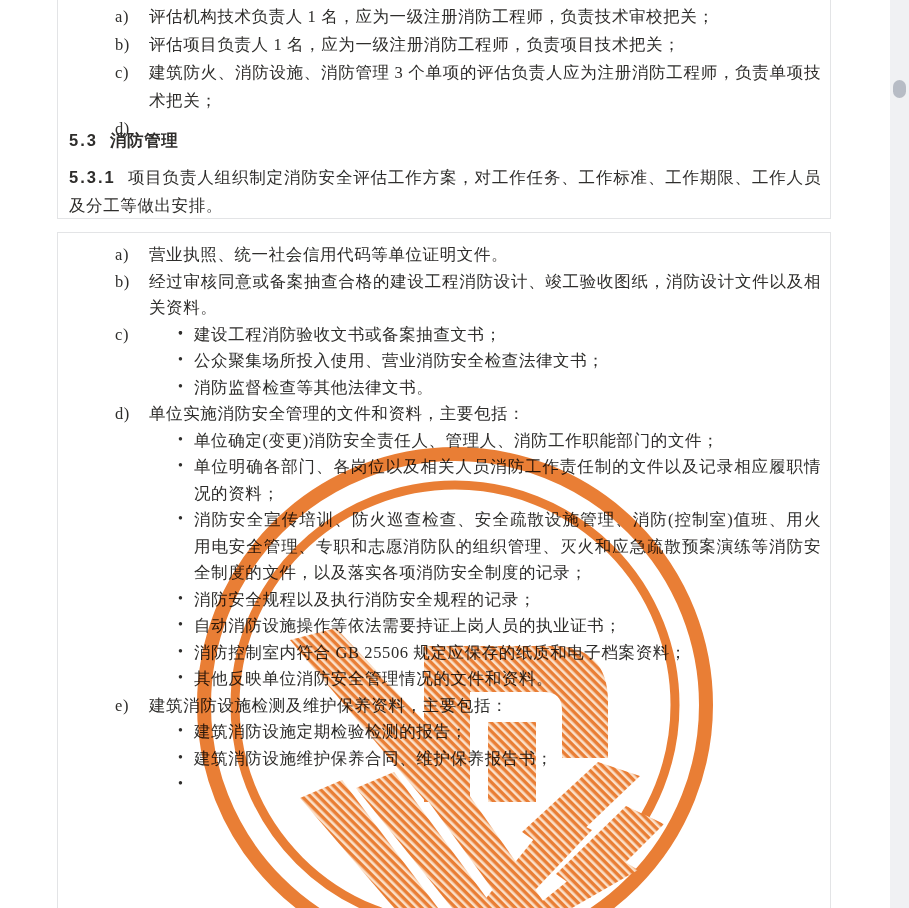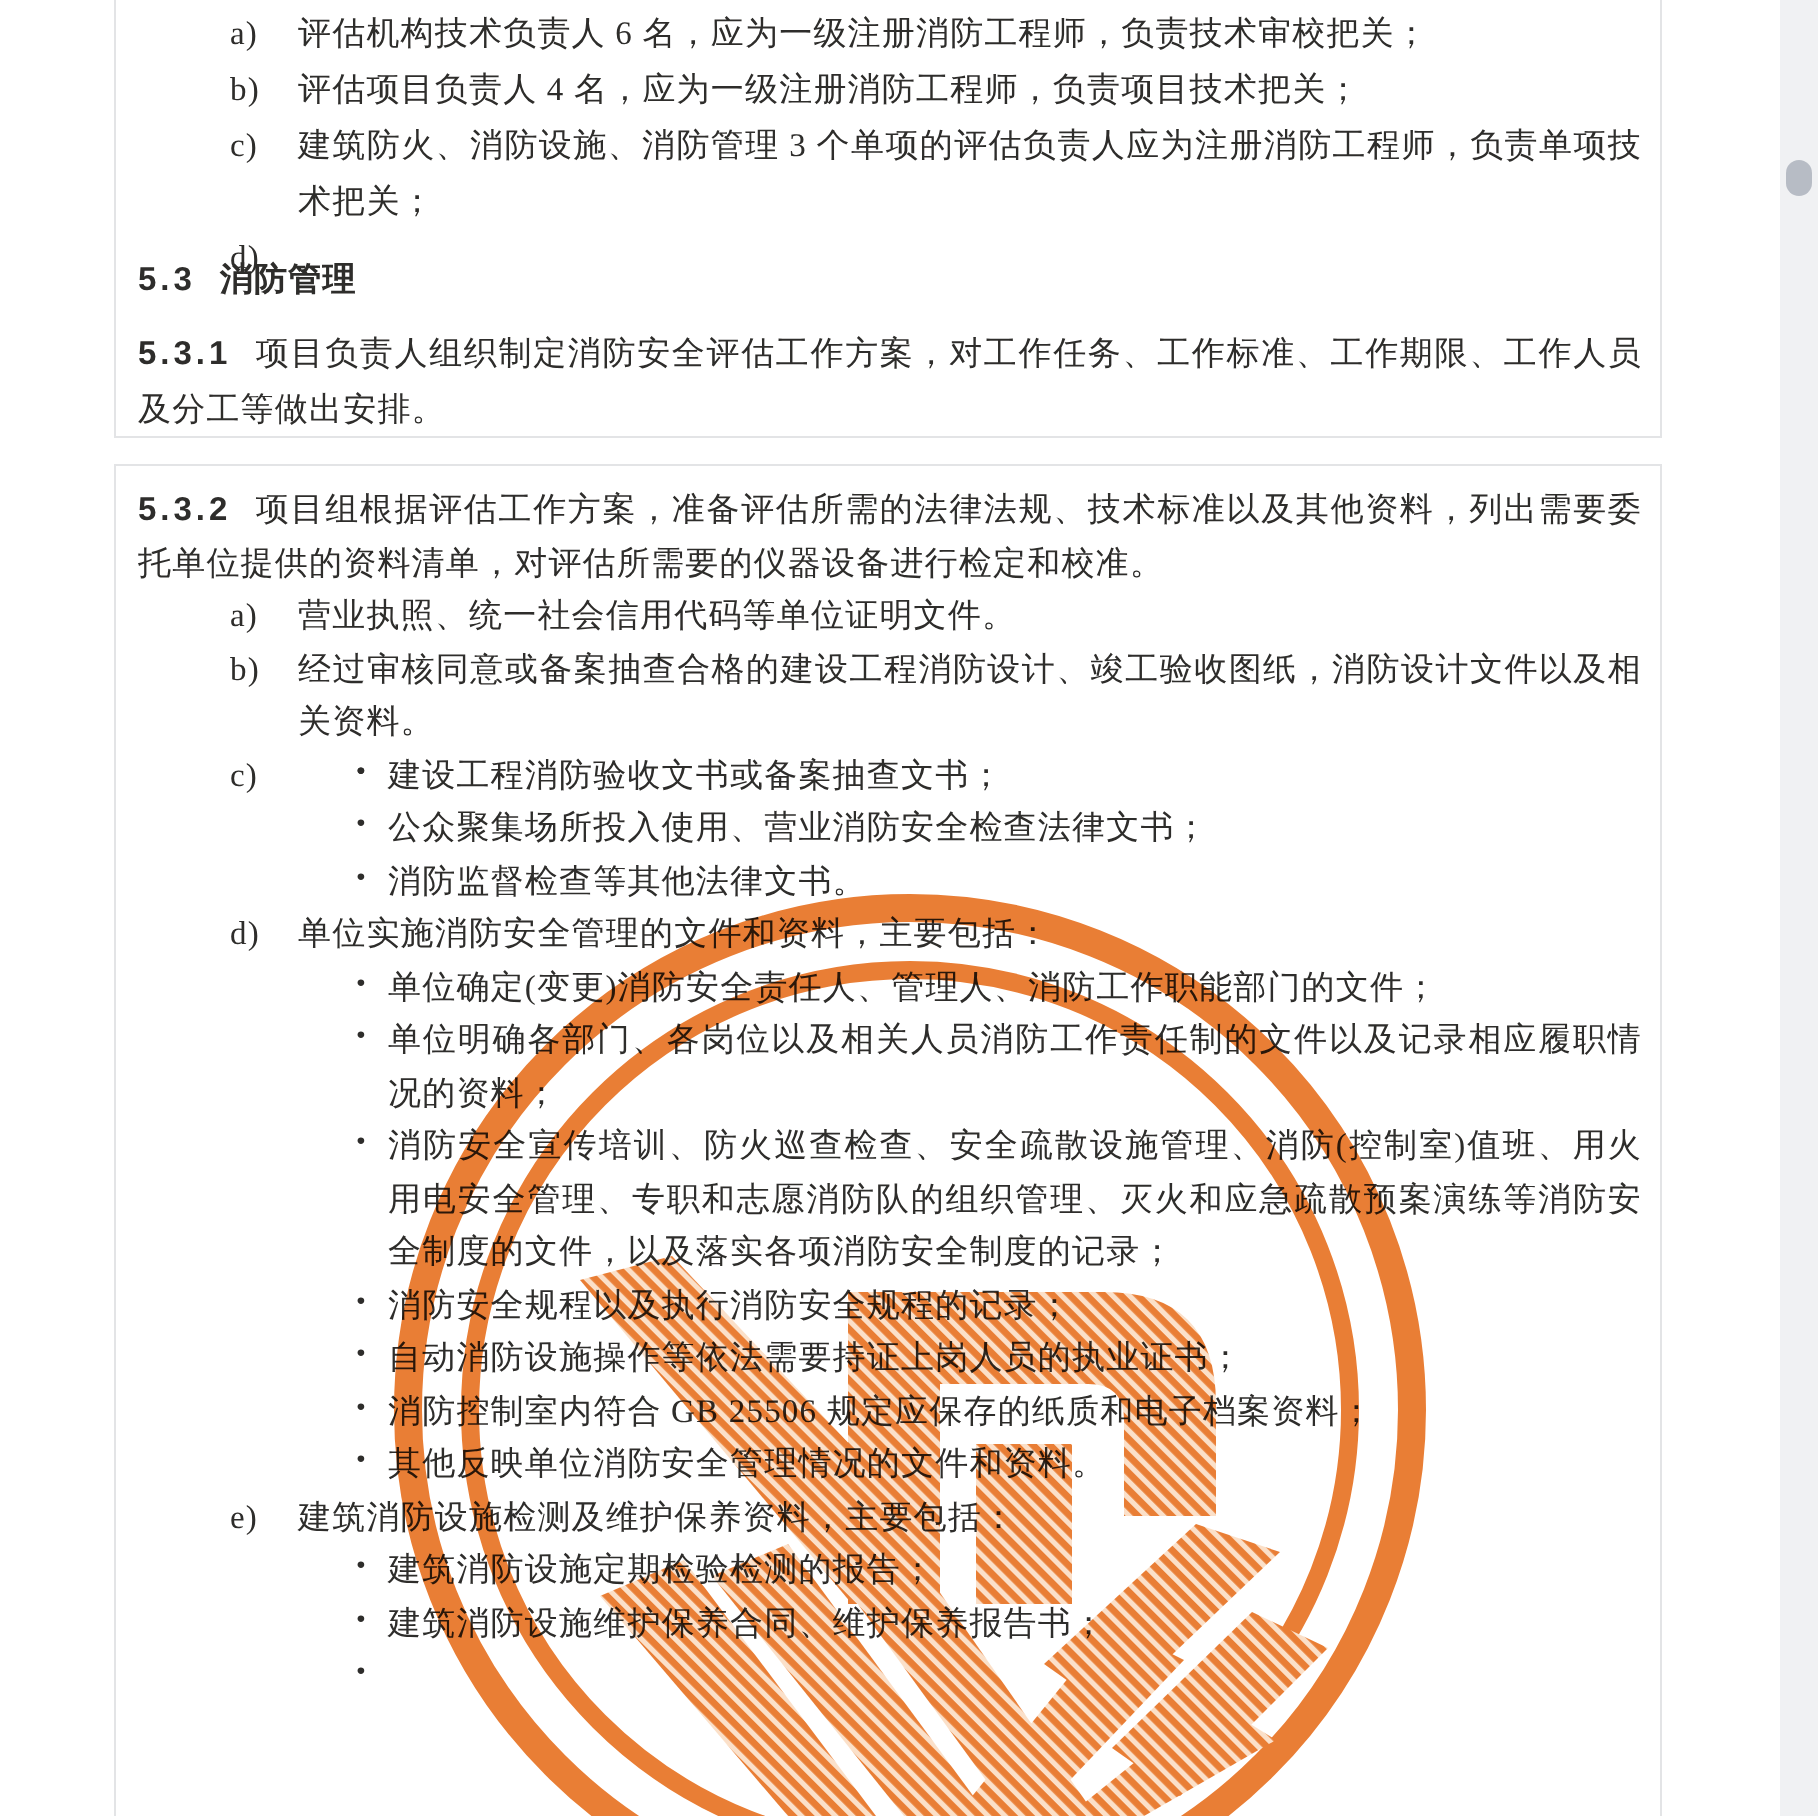--- a/index.html
+++ b/index.html
@@ -44,30 +44,29 @@
   
   .scrollbar{position:absolute;top:0;right:0;width:19px;height:908px;background:#f0f1f3;}
   .scroll-thumb{position:absolute;top:80px;left:3px;width:13px;height:18px;border-radius:8px;background:#b7bcc5;}
 </style>
 </head>
 <body>
 
 <div class="viewport">
 
   <div class="page-card" id="page1">
-      <div class="row li letter"><span class="marker">a)</span><span class="t">评估机构技术负责人 6 名，应为一级注册消防工程师，负责技术审校把关；</span></div>
-      <div class="row li letter"><span class="marker">b)</span><span class="t">评估项目负责人 4 名，应为一级注册消防工程师，负责项目技术把关；</span></div>
+      <div class="row li letter"><span class="marker">a)</span><span class="t">评估机构技术负责人 1 名，应为一级注册消防工程师，负责技术审校把关；</span></div>
+      <div class="row li letter"><span class="marker">b)</span><span class="t">评估项目负责人 1 名，应为一级注册消防工程师，负责项目技术把关；</span></div>
       <div class="row li letter"><span class="marker">c)</span><span class="t">建筑防火、消防设施、消防管理 3 个单项的评估负责人应为注册消防工程师，负责单项技术把关；</span></div>
       <div class="row li letter"><span class="marker">d)</span></div>
       <div class="row h"><span class="num">5.3</span><span class="t">消防管理</span></div>
       <div class="row clause"><span class="num">5.3.1</span><span>项目负责人组织制定消防安全评估工作方案，对工作任务、工作标准、工作期限、工作人员及分工等做出安排。</span></div>
     </div>
 
   <div class="page-card" id="page2">
-      <div class="row clause"><span class="num">5.3.2</span><span>项目组根据评估工作方案，准备评估所需的法律法规、技术标准以及其他资料，列出需要委托单位提供的资料清单，对评估所需要的仪器设备进行检定和校准。</span></div>
       <div class="row li letter"><span class="marker">a)</span><span class="t">营业执照、统一社会信用代码等单位证明文件。</span></div>
       <div class="row li letter"><span class="marker">b)</span><span class="t">经过审核同意或备案抽查合格的建设工程消防设计、竣工验收图纸，消防设计文件以及相关资料。</span></div>
       <div class="row li letter"><span class="marker">c)</span></div>
       <div class="row li bullet"><span class="marker">•</span></div>
       <div class="row li bullet"><span class="marker">•</span><span class="t">建设工程消防验收文书或备案抽查文书；</span></div>
       <div class="row li bullet"><span class="marker">•</span><span class="t">公众聚集场所投入使用、营业消防安全检查法律文书；</span></div>
       <div class="row li bullet"><span class="marker">•</span><span class="t">消防监督检查等其他法律文书。</span></div>
       <div class="row li letter"><span class="marker">d)</span><span class="t">单位实施消防安全管理的文件和资料，主要包括：</span></div>
       <div class="row li bullet"><span class="marker">•</span><span class="t">单位确定(变更)消防安全责任人、管理人、消防工作职能部门的文件；</span></div>
       <div class="row li bullet"><span class="marker">•</span><span class="t">单位明确各部门、各岗位以及相关人员消防工作责任制的文件以及记录相应履职情况的资料；</span></div>

